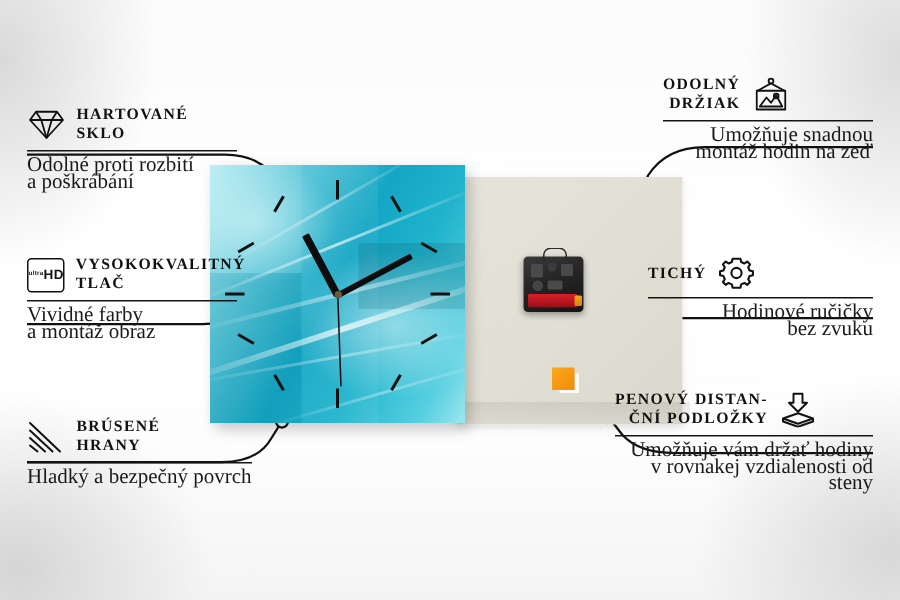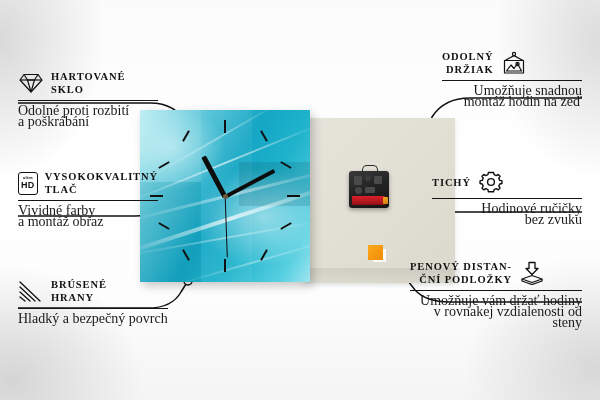--- a/index.html
+++ b/index.html
@@ -103,21 +103,21 @@
     font-size:14px;line-height:11px;color:#1a1a1a;
   }
   .feat.left .head{justify-content:flex-start;}
   .feat.left .title,.feat.left .desc{text-align:left;}
   .feat.right .head{justify-content:flex-start;}
   .feat.right .title,.feat.right .desc{text-align:right;}
   .ic{flex:0 0 auto;display:block;}
 
   .hdbadge{
     width:24px;height:21px;border:1.4px solid #111;border-radius:3px;
-    display:flex;flex-direction:column;align-items:center;justify-content:center;
+    display:flex;flex-direction:row;align-items:center;justify-content:center;
     font-family:"Liberation Sans", sans-serif;color:#111;line-height:1;
   }
   .hdbadge .u{font-size:4.2px;letter-spacing:.2px;font-weight:700;margin-bottom:1px;}
   .hdbadge .h{font-size:9px;font-weight:700;letter-spacing:.2px;}
 </style>
 </head>
 <body>
 
 <div id="stage">
 

